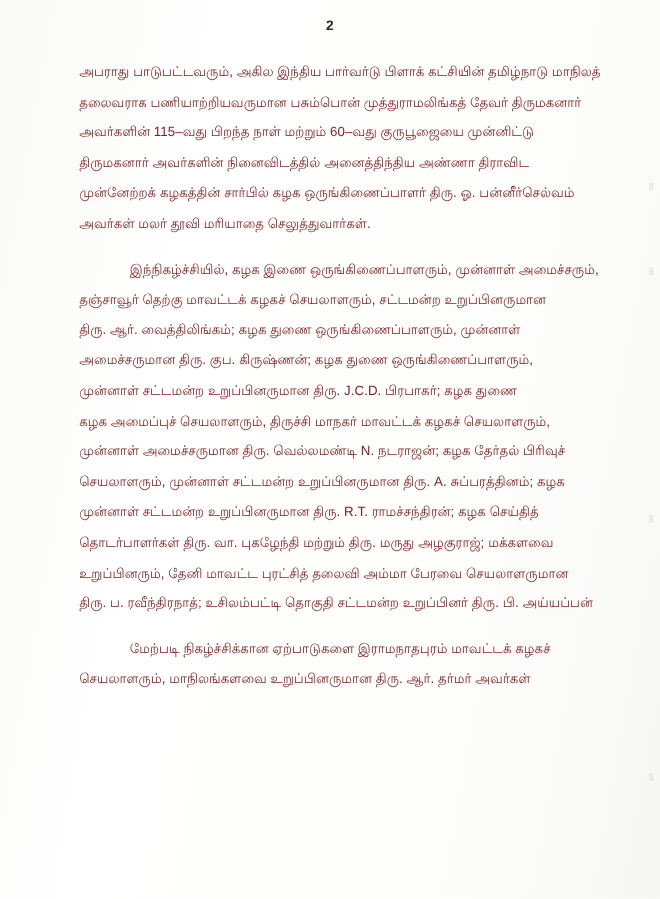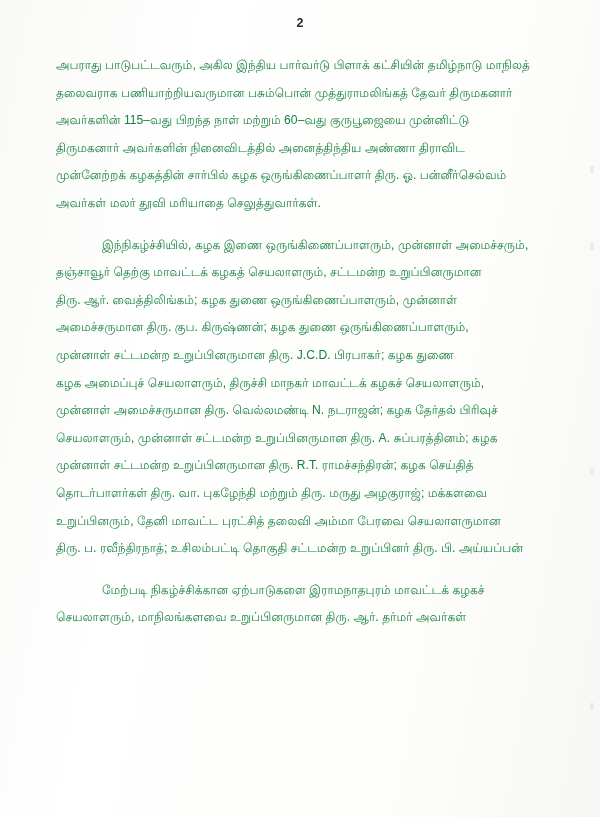--- a/index.html
+++ b/index.html
@@ -45,26 +45,26 @@
   }
 
   .body-text {
     position: absolute;
     top: 52px;
     left: 56px;
     width: 492px;
   }
 
   .para {
-    margin: 0 0 0 0;
+    margin: 0 0 0 16px;
     font-size: 12.1px;
     line-height: 27.6px;
     text-align: justify;
     text-justify: inter-word;
-    color: #15803d;
+    color: #7f1d1d;
     letter-spacing: 0.05px;
     -webkit-font-smoothing: none;
   }
 
   .para + .para {
     margin-top: 14px;
   }
 
   .para .indent {
     display: inline-block;
@@ -105,21 +105,21 @@
       <span class="line">அபராது பாடுபட்டவரும், அகில இந்திய பார்வர்டு பிளாக் கட்சியின் தமிழ்நாடு மாநிலத்</span>
       <span class="line">தலைவராக பணியாற்றியவருமான பசும்பொன் முத்துராமலிங்கத் தேவர் திருமகனார்</span>
       <span class="line">அவர்களின் 115–வது பிறந்த நாள் மற்றும் 60–வது குருபூஜையை முன்னிட்டு</span>
       <span class="line">திருமகனார் அவர்களின் நினைவிடத்தில் அனைத்திந்திய அண்ணா திராவிட</span>
       <span class="line">முன்னேற்றக் கழகத்தின் சார்பில் கழக ஒருங்கிணைப்பாளர் திரு. ஓ. பன்னீர்செல்வம்</span>
       <span class="line">அவர்கள் மலர் தூவி மரியாதை செலுத்துவார்கள்.</span>
     </p>
 
     <p class="para">
       <span class="line"><span class="indent"></span><span>இந்நிகழ்ச்சியில், கழக இணை ஒருங்கிணைப்பாளரும், முன்னாள் அமைச்சரும்,</span></span>
-      <span class="line">தஞ்சாவூர் தெற்கு மாவட்டக் கழகத் செயலாளரும், சட்டமன்ற உறுப்பினருமான</span>
+      <span class="line">தஞ்சாவூர் தெற்கு மாவட்டக் கழகச் செயலாளரும், சட்டமன்ற உறுப்பினருமான</span>
       <span class="line">திரு. ஆர். வைத்திலிங்கம்; கழக துணை ஒருங்கிணைப்பாளரும், முன்னாள்</span>
       <span class="line">அமைச்சருமான திரு. குப. கிருஷ்ணன்; கழக துணை ஒருங்கிணைப்பாளரும்,</span>
       <span class="line">முன்னாள் சட்டமன்ற உறுப்பினருமான திரு. J.C.D. பிரபாகர்; கழக துணை</span>
       <span class="line">கழக அமைப்புச் செயலாளரும், திருச்சி மாநகர் மாவட்டக் கழகச் செயலாளரும்,</span>
       <span class="line">முன்னாள் அமைச்சருமான திரு. வெல்லமண்டி N. நடராஜன்; கழக தேர்தல் பிரிவுச்</span>
       <span class="line">செயலாளரும், முன்னாள் சட்டமன்ற உறுப்பினருமான திரு. A. சுப்பரத்தினம்; கழக</span>
       <span class="line">முன்னாள் சட்டமன்ற உறுப்பினருமான திரு. R.T. ராமச்சந்திரன்; கழக செய்தித்</span>
       <span class="line">தொடர்பாளர்கள் திரு. வா. புகழேந்தி மற்றும் திரு. மருது அழகுராஜ்; மக்களவை</span>
       <span class="line">உறுப்பினரும், தேனி மாவட்ட புரட்சித் தலைவி அம்மா பேரவை செயலாளருமான</span>
       <span class="line">திரு. ப. ரவீந்திரநாத்; உசிலம்பட்டி தொகுதி சட்டமன்ற உறுப்பினர் திரு. பி. அய்யப்பன்</span>

